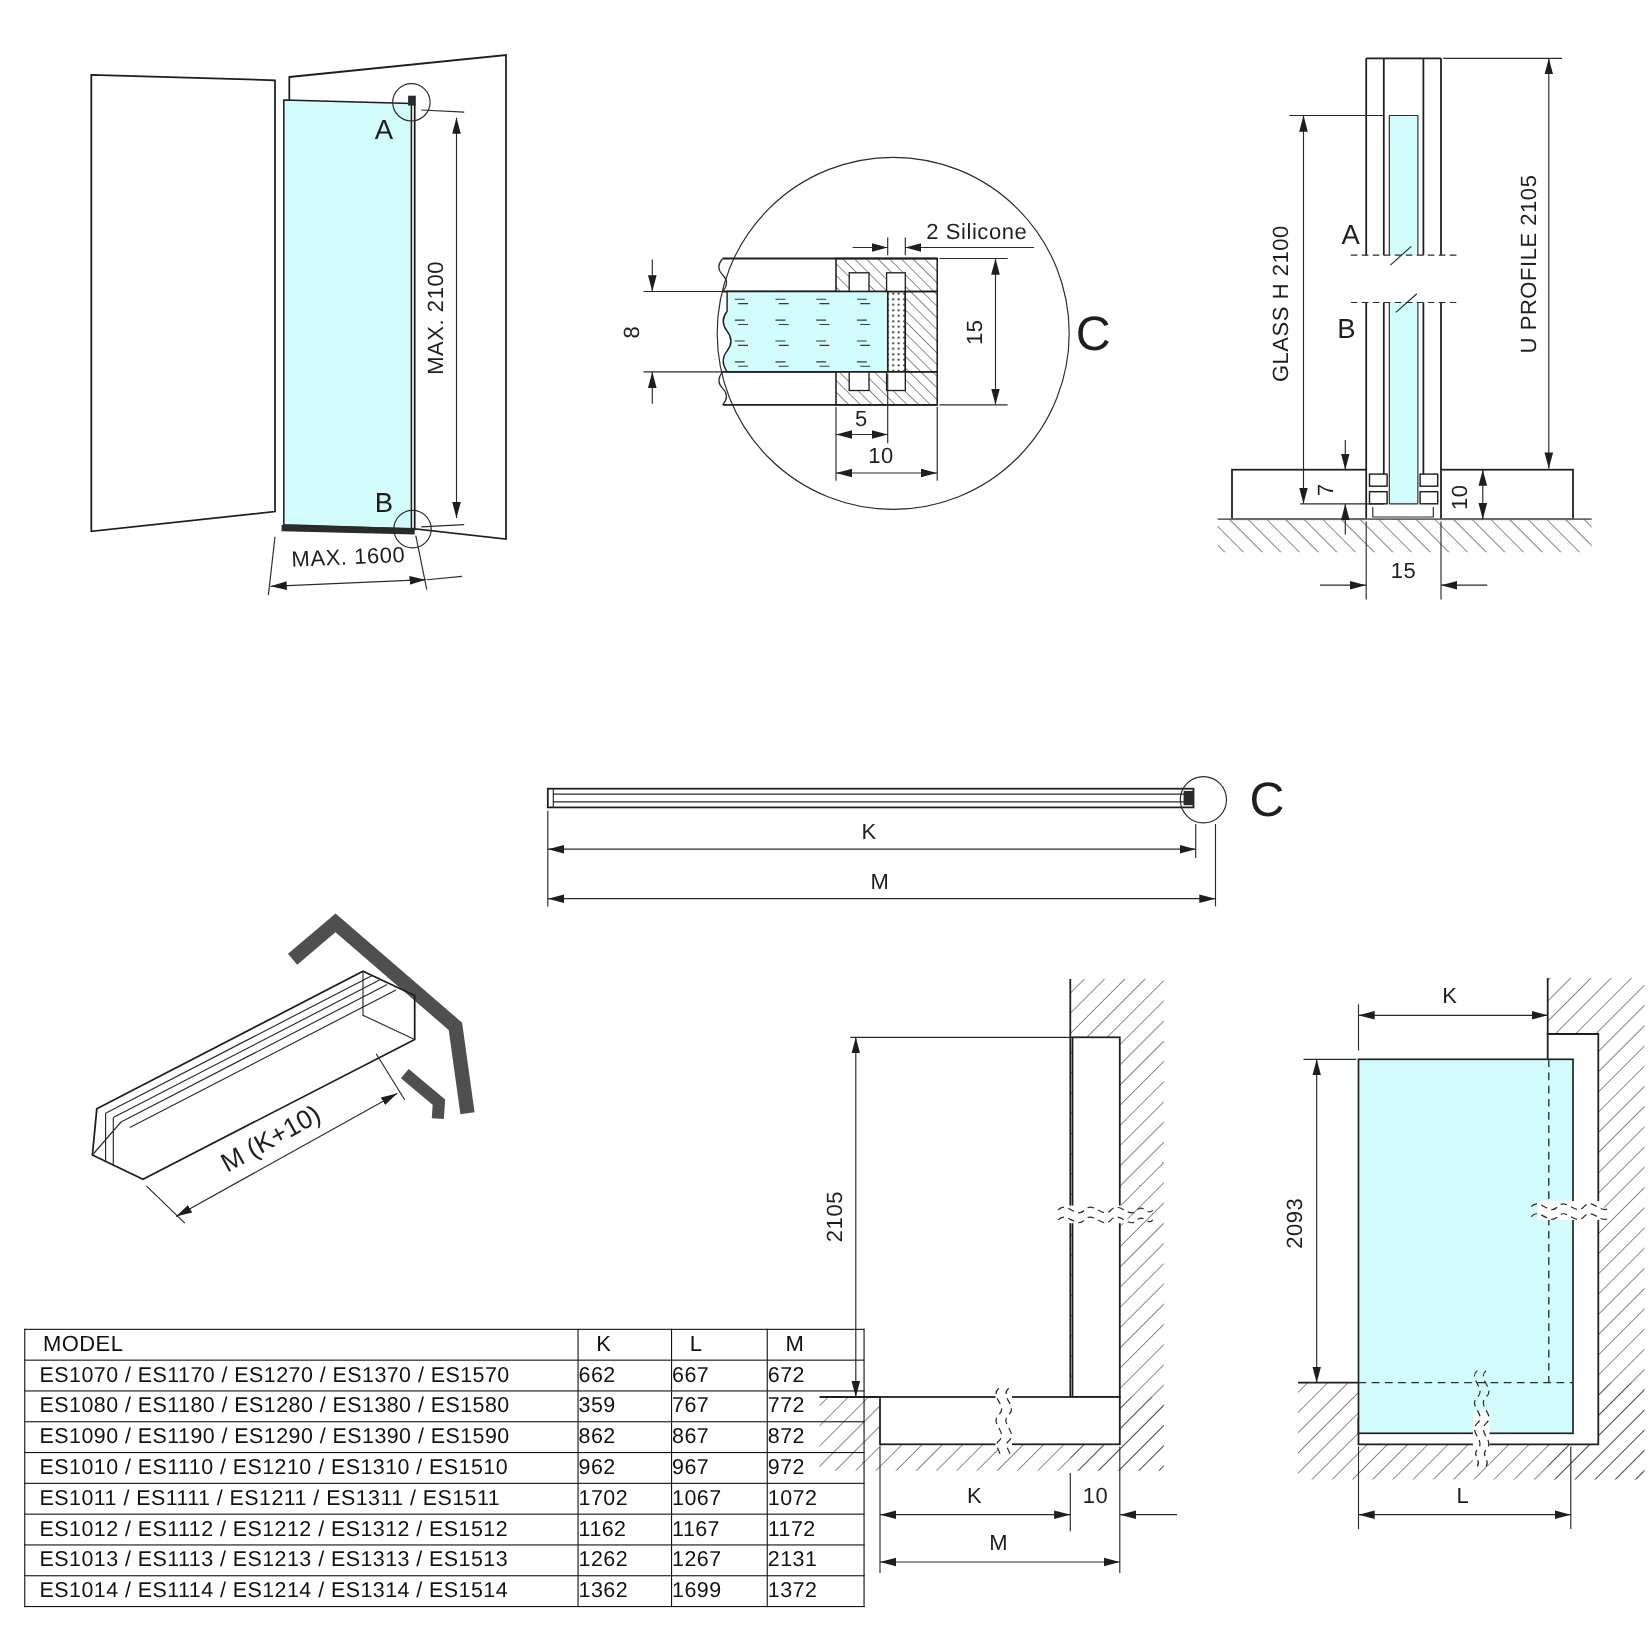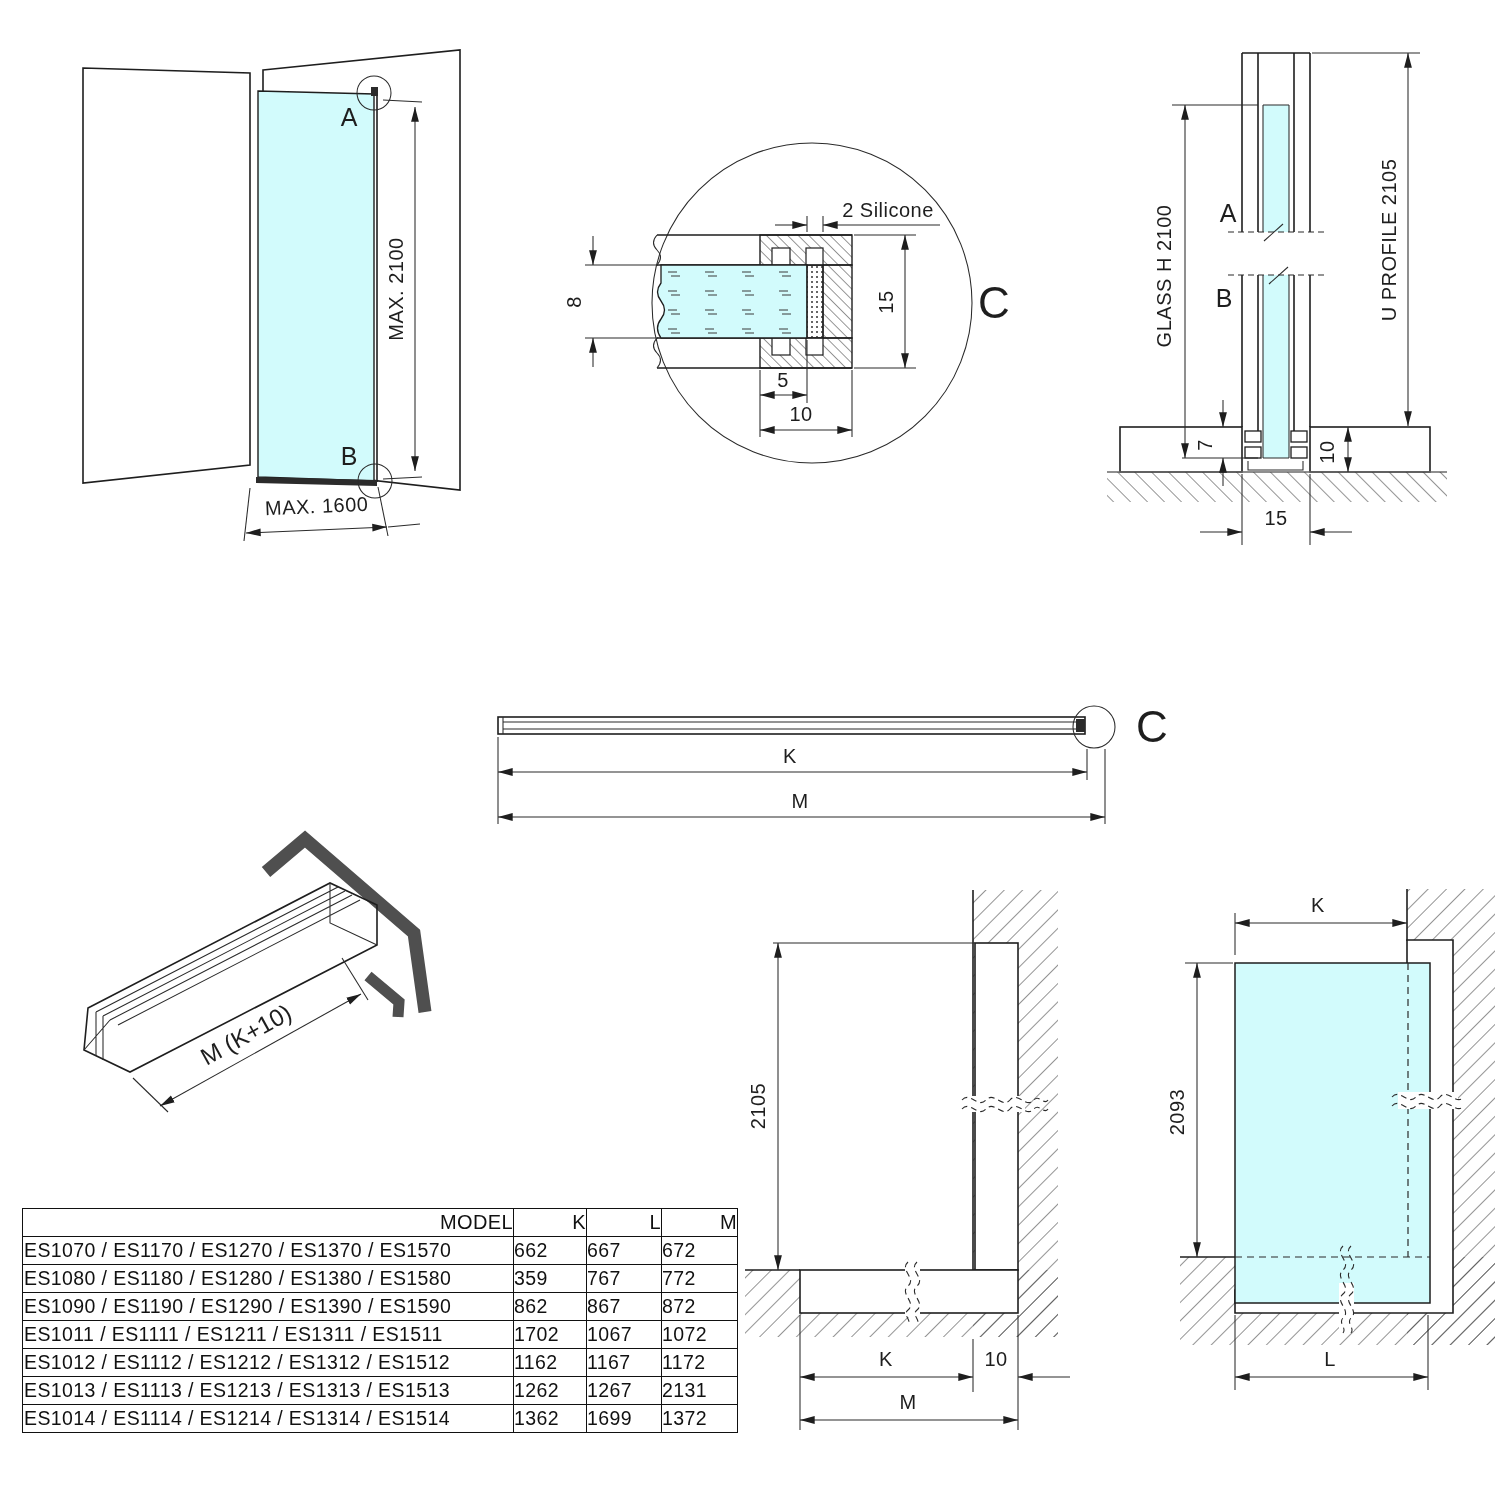--- a/index.html
+++ b/index.html
@@ -14,24 +14,24 @@
   .dim{stroke:#2a2a2a;stroke-width:1.05;fill:none;}
   .dash{stroke:#2a2a2a;stroke-width:1.2;fill:none;stroke-dasharray:7 5;}
   .wavy{stroke:#2a2a2a;stroke-width:1.1;fill:none;stroke-dasharray:6 4;}
   .wt{fill:#ffffff;stroke:#1e1e1e;stroke-width:1.6;}
   .glassf{stroke:#1e1e1e;stroke-width:1.4;}
   .grayln{stroke:#6a6a6a;stroke-width:1.6;fill:none;}
   
   #model-table{position:absolute;left:22px;top:1208px;border-collapse:collapse;table-layout:fixed;}
   #model-table td{border:1.7px solid #111;height:27px;padding:0;font-size:19.5px;
                   letter-spacing:.4px;white-space:nowrap;overflow:hidden;color:#111;}
-  #model-table td.mod{width:486px;text-align:left;padding-left:1px;}
+  #model-table td.mod{width:486px;text-align:left;padding-left:13px;}
   #model-table td.num{}
   #model-table td.ck{width:68px}#model-table td.cl{width:70px}#model-table td.cm{width:71px}
-  #model-table tr.hd td{text-align:right;padding-left:4px;font-size:20px;}
+  #model-table tr.hd td{text-align:left;padding-left:16px;font-size:20px;}
 </style>
 </head>
 <body>
 
 <div id="canvas">
 <svg width="1500" height="1500" viewBox="0 0 1500 1500">
   <defs>
     <marker id="ar" viewBox="0 0 12 8" refX="12" refY="4" markerWidth="14" markerHeight="10" orient="auto-start-reverse">
       <path d="M0,0.8 L12,4 L0,7.2 Z" fill="#1e1e1e"></path>
     </marker>
@@ -289,20 +289,26 @@
     <td class="num cl">767</td>
     <td class="num cm">772</td>
   </tr>
   <tr>
     <td class="mod">ES1090 / ES1190 / ES1290 / ES1390 / ES1590</td>
     <td class="num ck">862</td>
     <td class="num cl">867</td>
     <td class="num cm">872</td>
   </tr>
   <tr>
+    <td class="mod">ES1010 / ES1110 / ES1210 / ES1310 / ES1510</td>
+    <td class="num ck">962</td>
+    <td class="num cl">967</td>
+    <td class="num cm">972</td>
+  </tr>
+  <tr>
     <td class="mod">ES1011 / ES1111 / ES1211 / ES1311 / ES1511</td>
     <td class="num ck">1702</td>
     <td class="num cl">1067</td>
     <td class="num cm">1072</td>
   </tr>
   <tr>
     <td class="mod">ES1012 / ES1112 / ES1212 / ES1312 / ES1512</td>
     <td class="num ck">1162</td>
     <td class="num cl">1167</td>
     <td class="num cm">1172</td>

